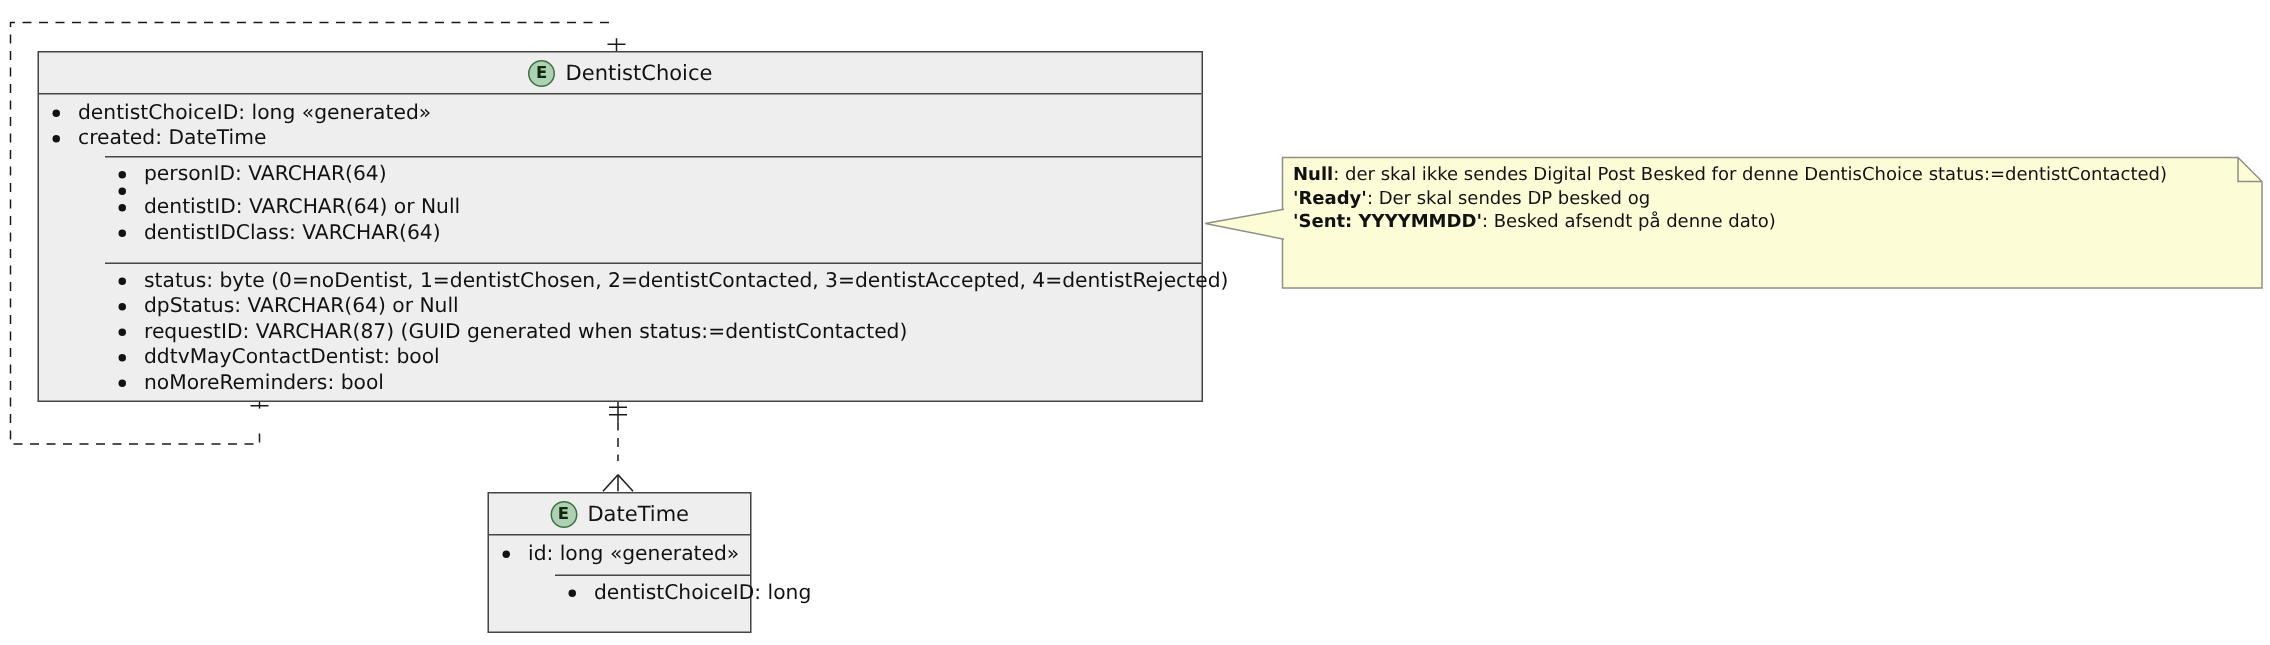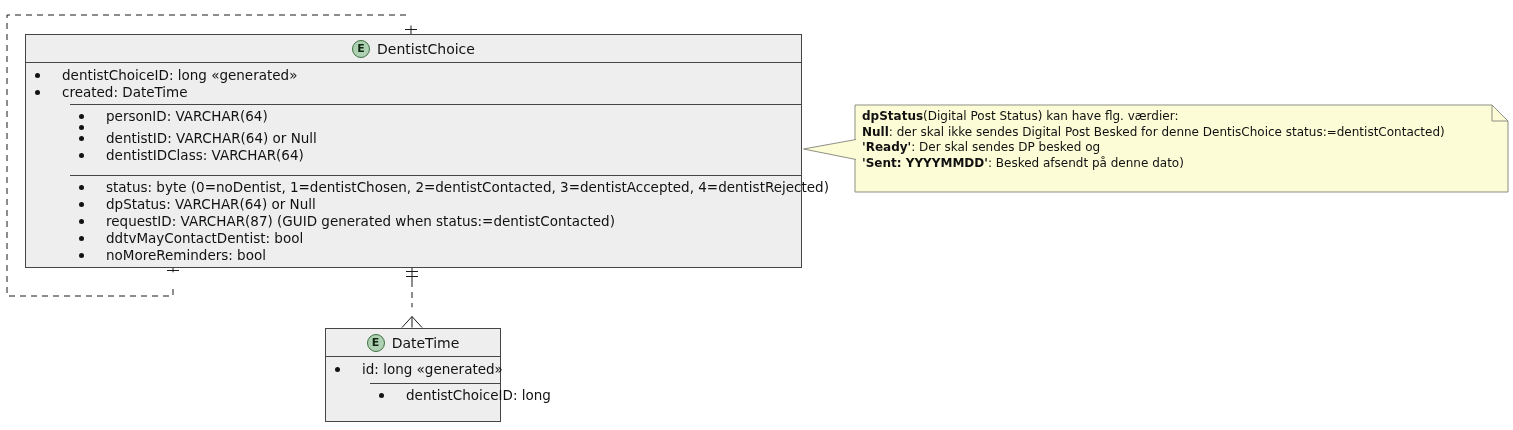--- a/index.html
+++ b/index.html
@@ -36,21 +36,21 @@
     background:var(--spot-fill,#add1b2);
     border:1px solid var(--spot-border,#3f7042);
     display:flex; align-items:center; justify-content:center;
     font-size:11px; font-weight:bold; color:#102810; box-sizing:border-box;
   }
   .entity-title { font-size:14px; }
   .compartment { box-sizing:border-box; padding:3px 0; }
   .compartment + .compartment { border-top:1px solid var(--entity-border,#454545);margin-left:44px; }
   .compartment.grow { flex:1; }
   .row {
-    display:flex; align-items:center; gap:22px;
+    display:flex; align-items:center; gap:12px;
     padding-left:9px; line-height:17px; font-size:13.5px; white-space:nowrap;
   }
   .row.small { line-height:16px; }
   .bullet { width:5px; height:5px; border-radius:50%; background:#121212; flex:none; }
 
   .note-text {
     position:absolute; left:862px; top:109px; width:640px;
     font-size:12px; line-height:15.5px; white-space:nowrap;
   }
   .note-line b { font-weight:bold; }
@@ -175,19 +175,18 @@
     </div>
     <div class="compartment grow c2">
       <div class="row small">
           <span class="bullet"></span>
           <span>dentistChoiceID: long</span>
         </div>
     </div>
   </div>
 
   <div class="note-text">
-    <div class="note-line"><b>dpStatus</b><span>(Digital Post Status) kan have flg. værdier:</span></div>
     <div class="note-line"><b>Null</b><span>: der skal ikke sendes Digital Post Besked for denne DentisChoice status:=dentistContacted)</span></div>
     <div class="note-line"><b>'Ready'</b><span>: Der skal sendes DP besked og</span></div>
     <div class="note-line"><b>'Sent: YYYYMMDD'</b><span>: Besked afsendt på denne dato)</span></div>
   </div>
 
 </div>
 
 </body></html>

